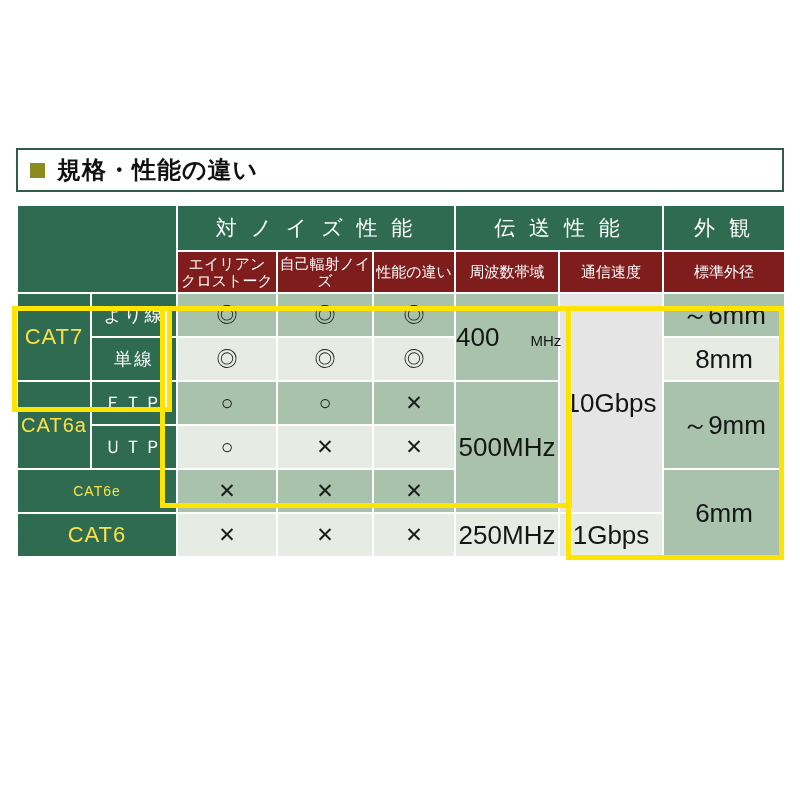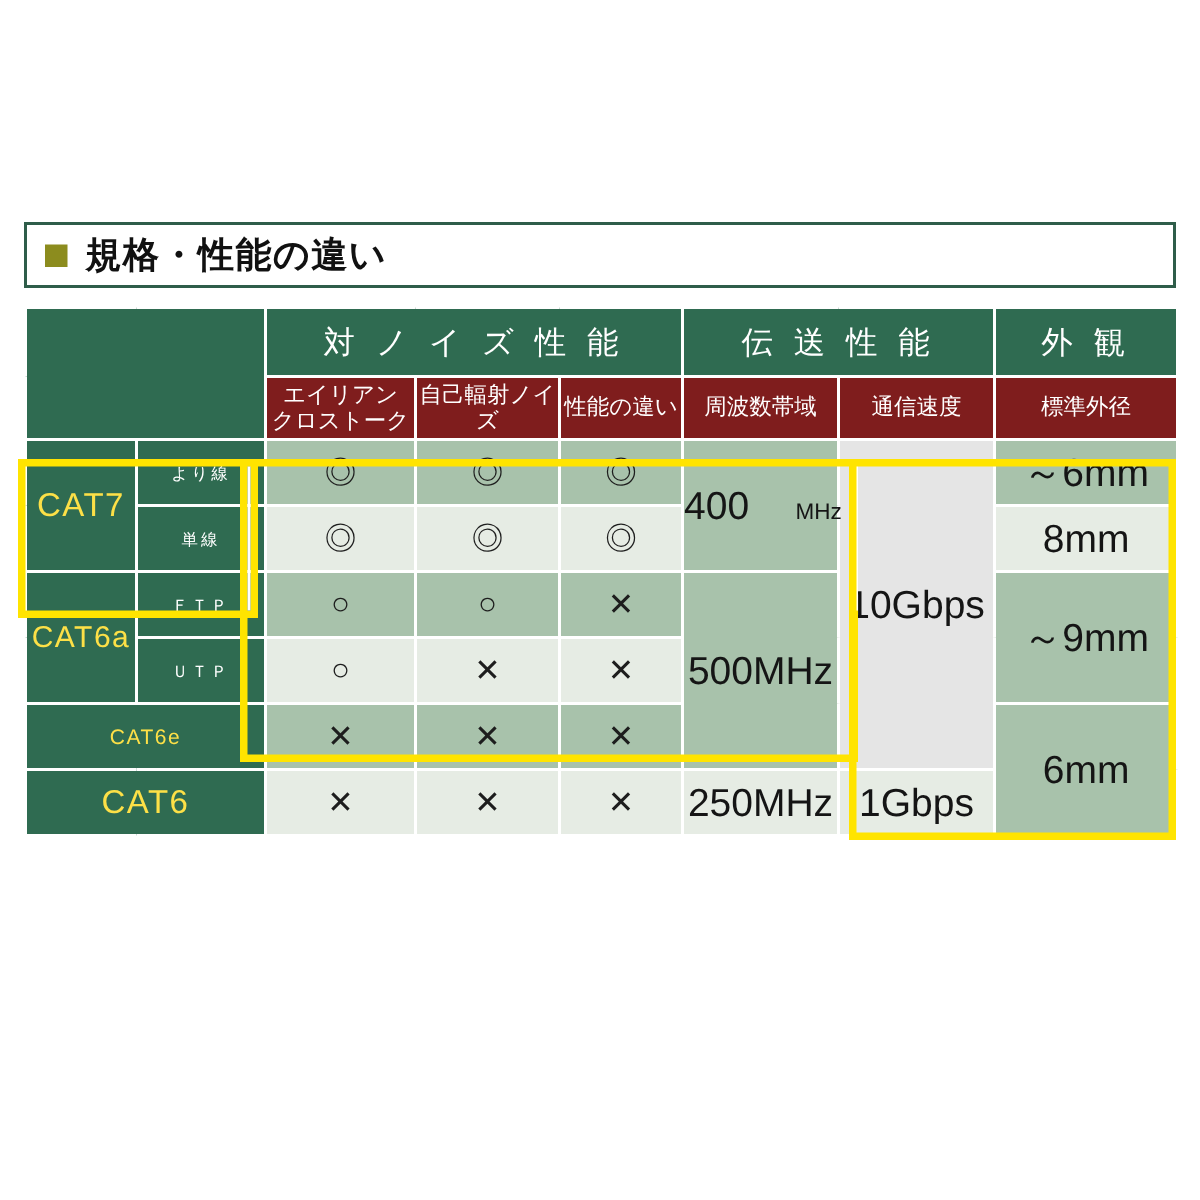--- a/index.html
+++ b/index.html
@@ -62,21 +62,21 @@
   .corner{
     background:#2f6b51;
   }
   
   .cat-label{
     background:#2f6b51;color:#fde047;
     font-size:22px;letter-spacing:1px;
   }
   .sub-label{
     background:#2f6b51;color:#ffffff;
-    font-size:11px;letter-spacing:2px;
+    font-size:18px;letter-spacing:2px;
   }
   
   .cell-a{background:#a8c2ab;}
   .cell-b{background:#e6ece4;}
   .cell-merge{background:#a8c2ab;}
   .cell-merge2{background:#e5e5e5;}
   .mark{font-size:21px;color:#1d1d1d;}
   .val-big{font-size:26px;color:#151515;}
   .val-unit{font-size:15px;margin-left:31px;}
   .row-tall{height:44px;}

